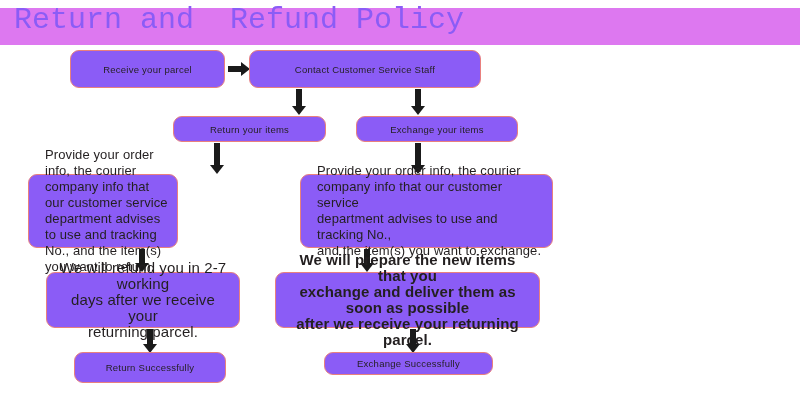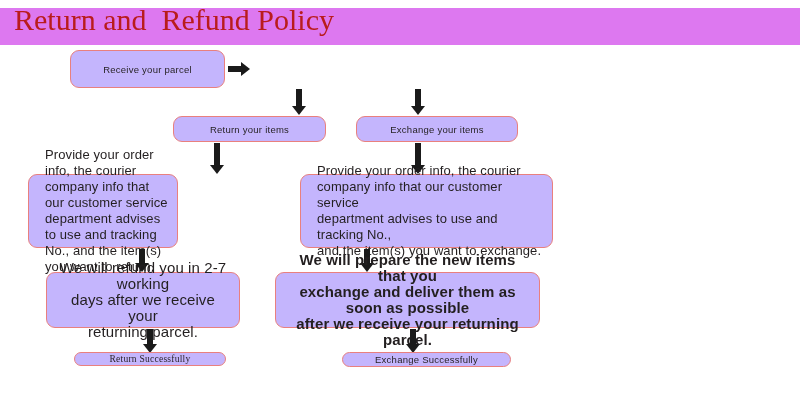--- a/index.html
+++ b/index.html
@@ -24,30 +24,30 @@
     width: 800px;
     height: 37px;
     background: #dd78f0;
   }
   .banner-title {
     position: absolute;
     left: 14px;
     top: 5px;
     font-size: 30px;
     line-height: 30px;
-    color: #b91c1c;
+    color: #8b5cf6;
     white-space: pre;
-    font-family: Liberation Serif, serif;
+    font-family: Liberation Mono, monospace;
   }
   .node {
     position: absolute;
     box-sizing: border-box;
     border: 1.4px solid #e9807e;
     border-radius: 9px;
-    background: #c4b5fd;
+    background: #8b5cf6;
     display: flex;
     align-items: center;
     justify-content: center;
     color: #231f20;
     font-family: "Liberation Sans", sans-serif;
   }
   .node .txt {
     display: block;
     width: 100%;
     padding: 0 8px;
@@ -126,20 +126,23 @@
 
   <div class="node center" style="left:70px; top:50px; width:155px; height:38px;">
     <span class="txt n-label">Receive your parcel</span>
   </div>
 
   <div class="arrow-right" style="left:228px; top:62px; width:22px;">
     <div class="shaft" style="width:14px;"></div>
     <div class="head" style="left:13px;"></div>
   </div>
 
+  <div class="node center" style="left:249px; top:50px; width:232px; height:38px;">
+    <span class="txt n-label">Contact Customer Service Staff</span>
+  </div>
 
   <div class="arrow-down" style="left:292px; top:89px; height:26px;">
     <div class="shaft" style="height:17px;"></div>
     <div class="head" style="top:17px;"></div>
   </div>
   <div class="arrow-down" style="left:411px; top:89px; height:26px;">
     <div class="shaft" style="height:17px;"></div>
     <div class="head" style="top:17px;"></div>
   </div>
 
@@ -194,20 +197,20 @@
 
   <div class="arrow-down" style="left:143px; top:329px; height:24px;">
     <div class="shaft" style="height:15px;"></div>
     <div class="head" style="top:15px;"></div>
   </div>
   <div class="arrow-down" style="left:406px; top:329px; height:24px;">
     <div class="shaft" style="height:15px;"></div>
     <div class="head" style="top:15px;"></div>
   </div>
 
-  <div class="node center" style="left:74px; top:352px; width:152px; height:14px;font-family:Liberation Serif, serif;">
+  <div class="node center" style="left:74px; top:352px; width:152px; height:31px;">
     <span class="txt n-label">Return Successfully</span>
   </div>
-  <div class="node center" style="left:342px; top:352px; width:169px; height:15px;">
+  <div class="node center" style="left:324px; top:352px; width:169px; height:23px;">
     <span class="txt n-label">Exchange Successfully</span>
   </div>
 
 </div>
 
 </body></html>

